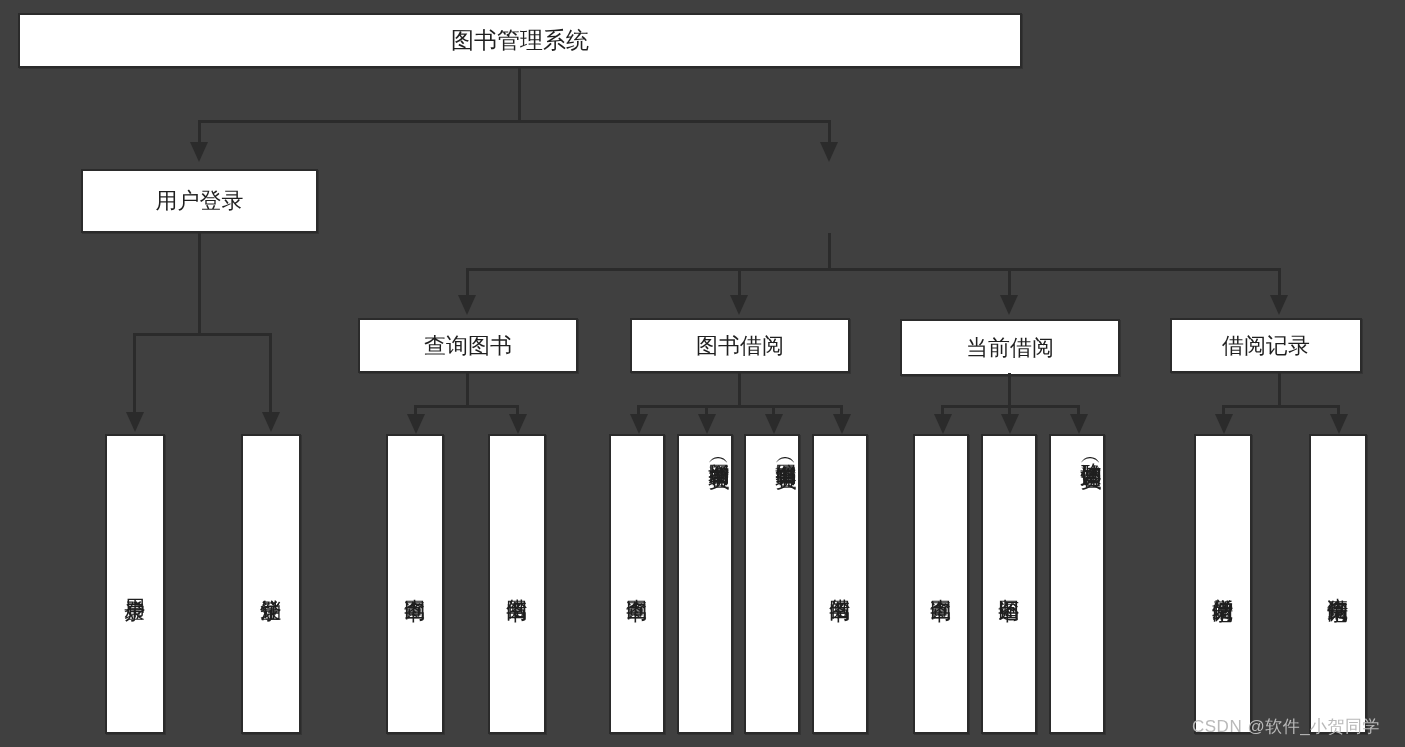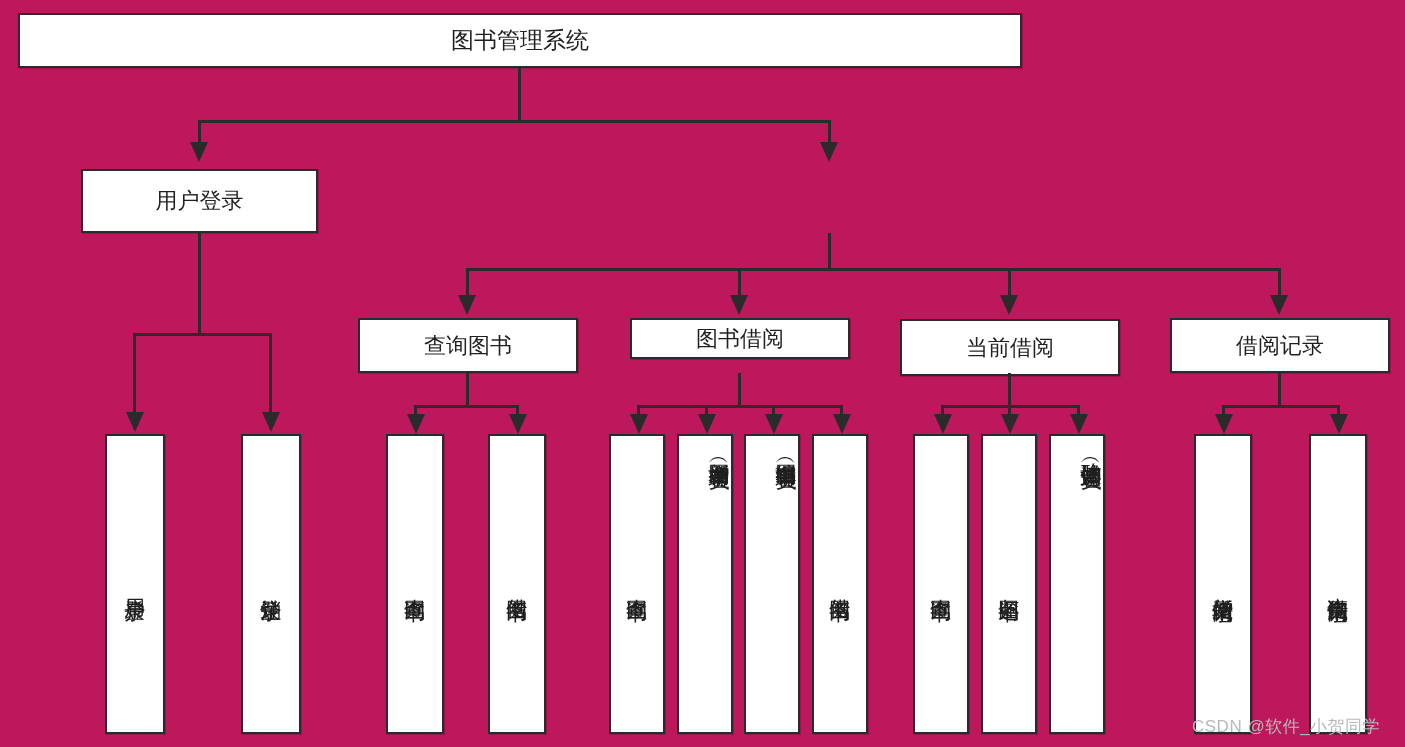--- a/index.html
+++ b/index.html
@@ -5,21 +5,21 @@
 <style>
   html,body{margin:0;padding:0;background:#ffffff;}
   body{
     font-family:"Liberation Sans","DejaVu Sans",sans-serif;
     color:#222222;
   }
   #canvas{
     position:relative;
     width:1405px;
     height:747px;
-    background:#be185d;
+    background:#404040;
     overflow:hidden;
     text-decoration:underline;
   }
   
   .node{
     position:absolute;
     box-sizing:border-box;
     border:2px solid #2b2b2b;
     background:#ffffff;
     display:flex;
@@ -105,23 +105,23 @@
   <div class="vline" style="left:466px;top:268px;height:30px;"></div>
   <div class="vline" style="left:738px;top:268px;height:30px;"></div>
   <div class="vline" style="left:1008px;top:268px;height:30px;"></div>
   <div class="vline" style="left:1278px;top:268px;height:30px;"></div>
   <div class="arrow" style="left:458px;top:295px;"></div>
   <div class="arrow" style="left:730px;top:295px;"></div>
   <div class="arrow" style="left:1000px;top:295px;"></div>
   <div class="arrow" style="left:1270px;top:295px;"></div>
 
   <div class="node lvl3" style="left:358px;top:318px;width:220px;height:55px;">查询图书</div>
-  <div class="node lvl3" style="left:630px;top:318px;width:220px;height:41px;">图书借阅</div>
+  <div class="node lvl3" style="left:630px;top:318px;width:220px;height:55px;">图书借阅</div>
   <div class="node lvl3" style="left:900px;top:319px;width:220px;height:57px;">当前借阅</div>
-  <div class="node lvl3" style="left:1170px;top:318px;width:220px;height:55px;">借阅记录</div>
+  <div class="node lvl3" style="left:1170px;top:318px;width:192px;height:55px;">借阅记录</div>
 
   <div class="vline" style="left:466px;top:373px;height:34px;"></div>
   <div class="hline" style="left:414px;top:405px;width:105px;"></div>
   <div class="vline" style="left:414px;top:405px;height:12px;"></div>
   <div class="vline" style="left:516px;top:405px;height:12px;"></div>
   <div class="arrow" style="left:407px;top:414px;"></div>
   <div class="arrow" style="left:509px;top:414px;"></div>
 
   <div class="vline" style="left:738px;top:373px;height:34px;"></div>
   <div class="hline" style="left:637px;top:405px;width:206px;"></div>

